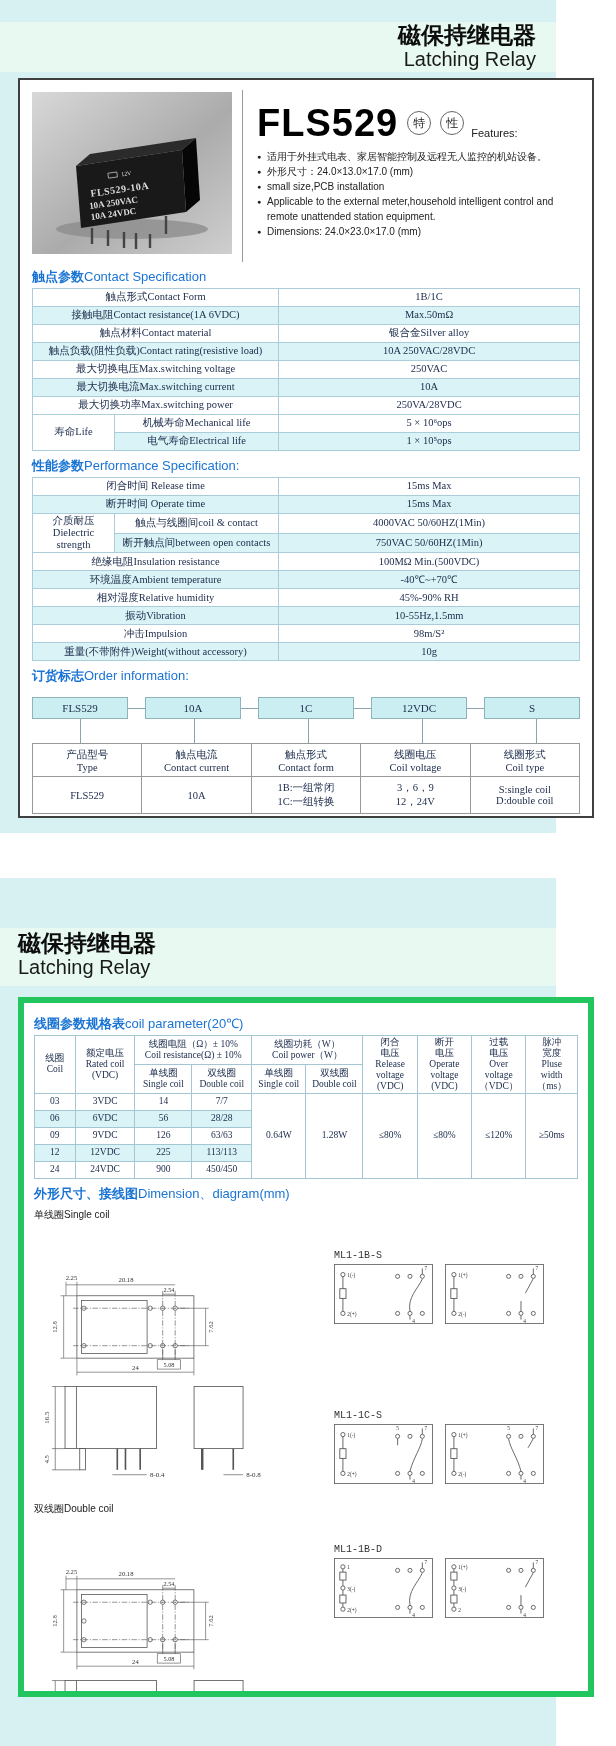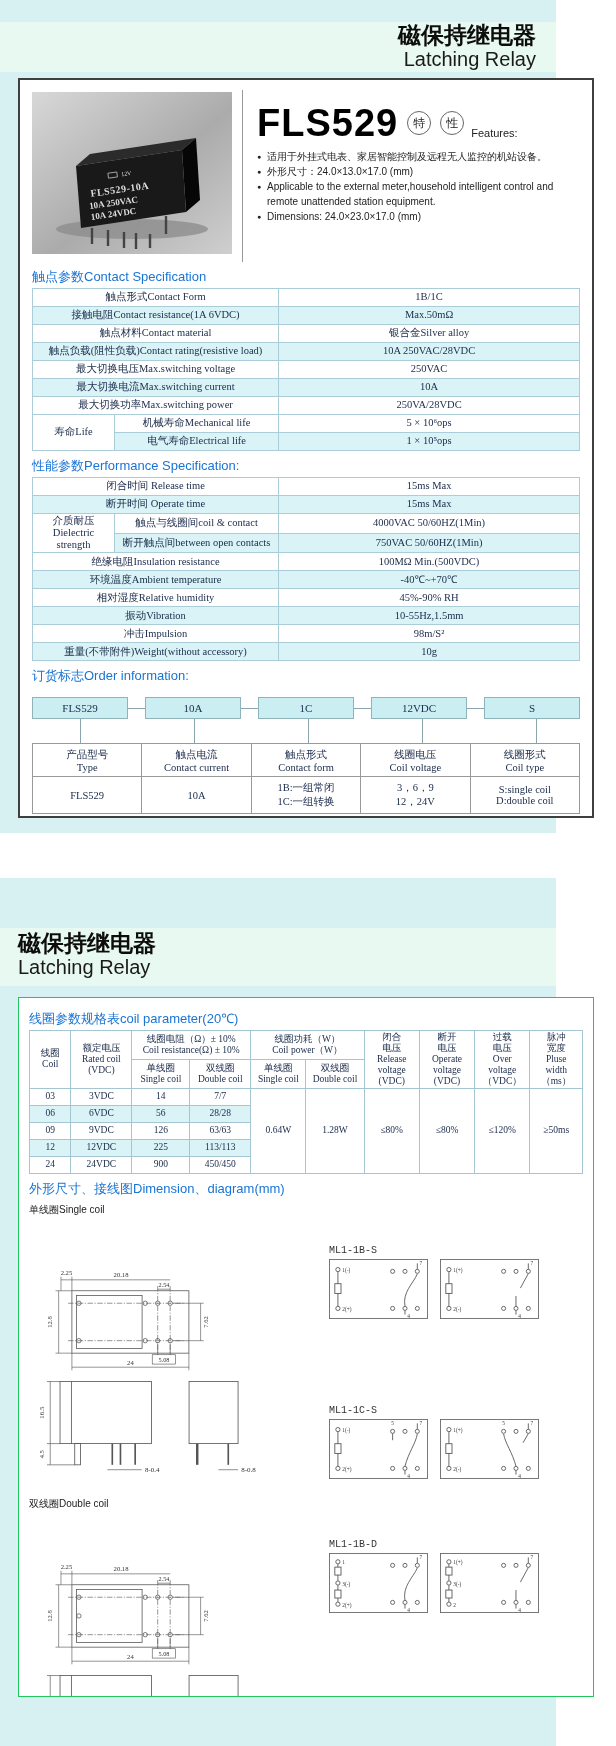--- a/index.html
+++ b/index.html
@@ -7,35 +7,35 @@
   .page{position:absolute;left:0;width:556px;background:#d7f0f2;}
   #page1{top:0;height:833px;}
   #page2{top:878px;height:868px;}
   .title-strip{position:absolute;left:0;right:0;background:#e8f9f1;box-sizing:border-box;}
   #page1 .title-strip{top:22px;height:50px;text-align:right;padding-right:20px;}
   #page2 .title-strip{top:50px;height:58px;padding-left:18px;padding-top:2px;}
   .t-cn{font-size:23px;font-weight:bold;color:#0d0d0d;line-height:26px;}
   .t-en{font-size:20px;color:#1a1a1a;line-height:22px;}
   .box{position:absolute;left:18px;width:576px;background:#fff;box-sizing:border-box;}
   #p1box{top:78px;height:740px;border:2px solid #3f3f3f;padding:10px 12px 0;overflow:hidden;}
-  #p2box{top:119px;height:700px;border:1px solid #22c55e;padding:6px 10px;overflow:hidden;}
+  #p2box{top:119px;height:700px;border:6px solid #22c55e;padding:6px 10px;overflow:hidden;}
   
   .product{display:flex;height:172px;}
   .photo{width:200px;flex:none;}
   .feat{flex:1;border-left:1px solid #999;margin-left:10px;padding-left:14px;}
   .model-row{display:flex;align-items:flex-end;margin-top:14px;}
   .model{font-size:38px;font-weight:bold;line-height:38px;letter-spacing:1px;color:#000;}
   .badge{width:22px;height:22px;border:1px solid #666;border-radius:50%;font-size:12px;color:#222;display:flex;align-items:center;justify-content:center;margin-left:9px;margin-bottom:7px;flex:none;background:#fff;}
   .feat-label{font-size:11px;color:#222;margin-left:7px;margin-bottom:3px;}
   .features{margin-top:7px;}
   .fi{font-size:10px;color:#222;line-height:15px;position:relative;padding-left:10px;}
   .fi::before{content:"●";position:absolute;left:0;top:0;font-size:7px;}
   
   .sec-h{margin:7px 0 3px;font-size:13px;line-height:16px;}
-  .sec-h .cn{color:#1a74d4;font-weight:normal;}
+  .sec-h .cn{color:#1a74d4;font-weight:bold;}
   .sec-h .en{color:#1a74d4;font-weight:normal;}
   
   table.spec{width:100%;border-collapse:collapse;font-family:"Liberation Serif",serif;font-size:10.5px;color:#20304f;}
   .spec td{border:1px solid #aacdd9;padding:1px 6px;height:15px;line-height:1.15;text-align:center;}
   .spec tr.c{background:#d9f3f6;border-radius:6px;}
   .pre{white-space:pre-line;}
   
   .order-flow{position:relative;height:56px;margin-top:2px;}
   .flow-line{position:absolute;top:21px;left:48px;width:456px;height:1px;background:#8aa5ad;}
   .flow-boxes{position:absolute;top:10px;left:0;right:0;display:flex;justify-content:space-between;}
@@ -107,20 +107,21 @@
       <div class="feat">
         <div class="model-row">
           <span class="model">FLS529</span>
           <span class="badge">特</span>
           <span class="badge">性</span>
           <span class="feat-label">Features:</span>
         </div>
         <div class="features">
           <div class="fi">适用于外挂式电表、家居智能控制及远程无人监控的机站设备。</div>
           <div class="fi">外形尺寸：24.0×13.0×17.0 (mm)</div>
+          <div class="fi">small size,PCB installation</div>
           <div class="fi">Applicable to the external meter,household intelligent control and remote unattended station equipment.</div>
           <div class="fi">Dimensions: 24.0×23.0×17.0 (mm)</div>
         </div>
       </div>
     </div>
 
     <div class="sec-h">
       <span class="cn">触点参数</span><span class="en">Contact Specification</span>
     </div>
     <table class="spec">

